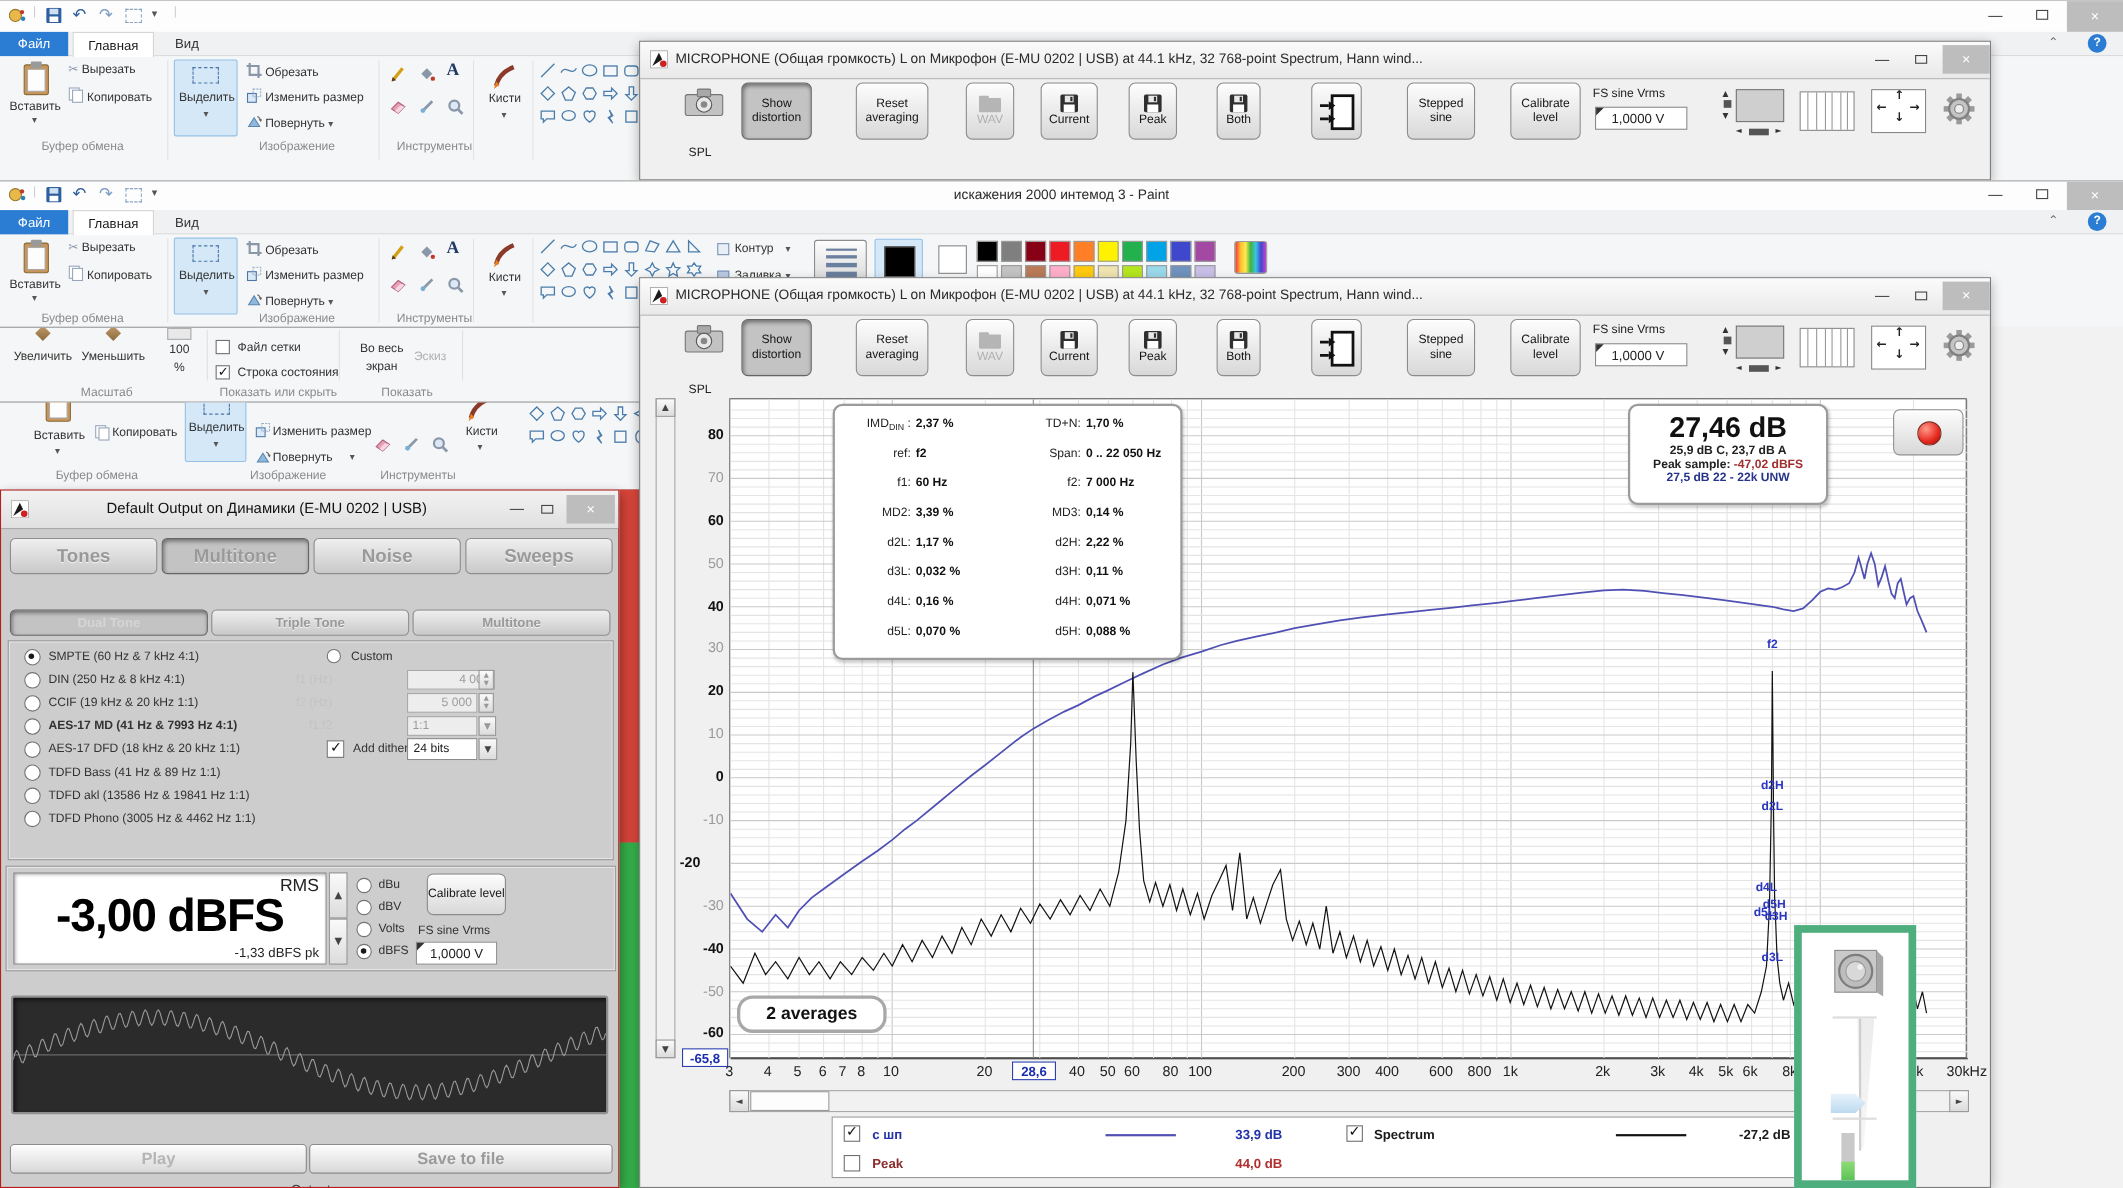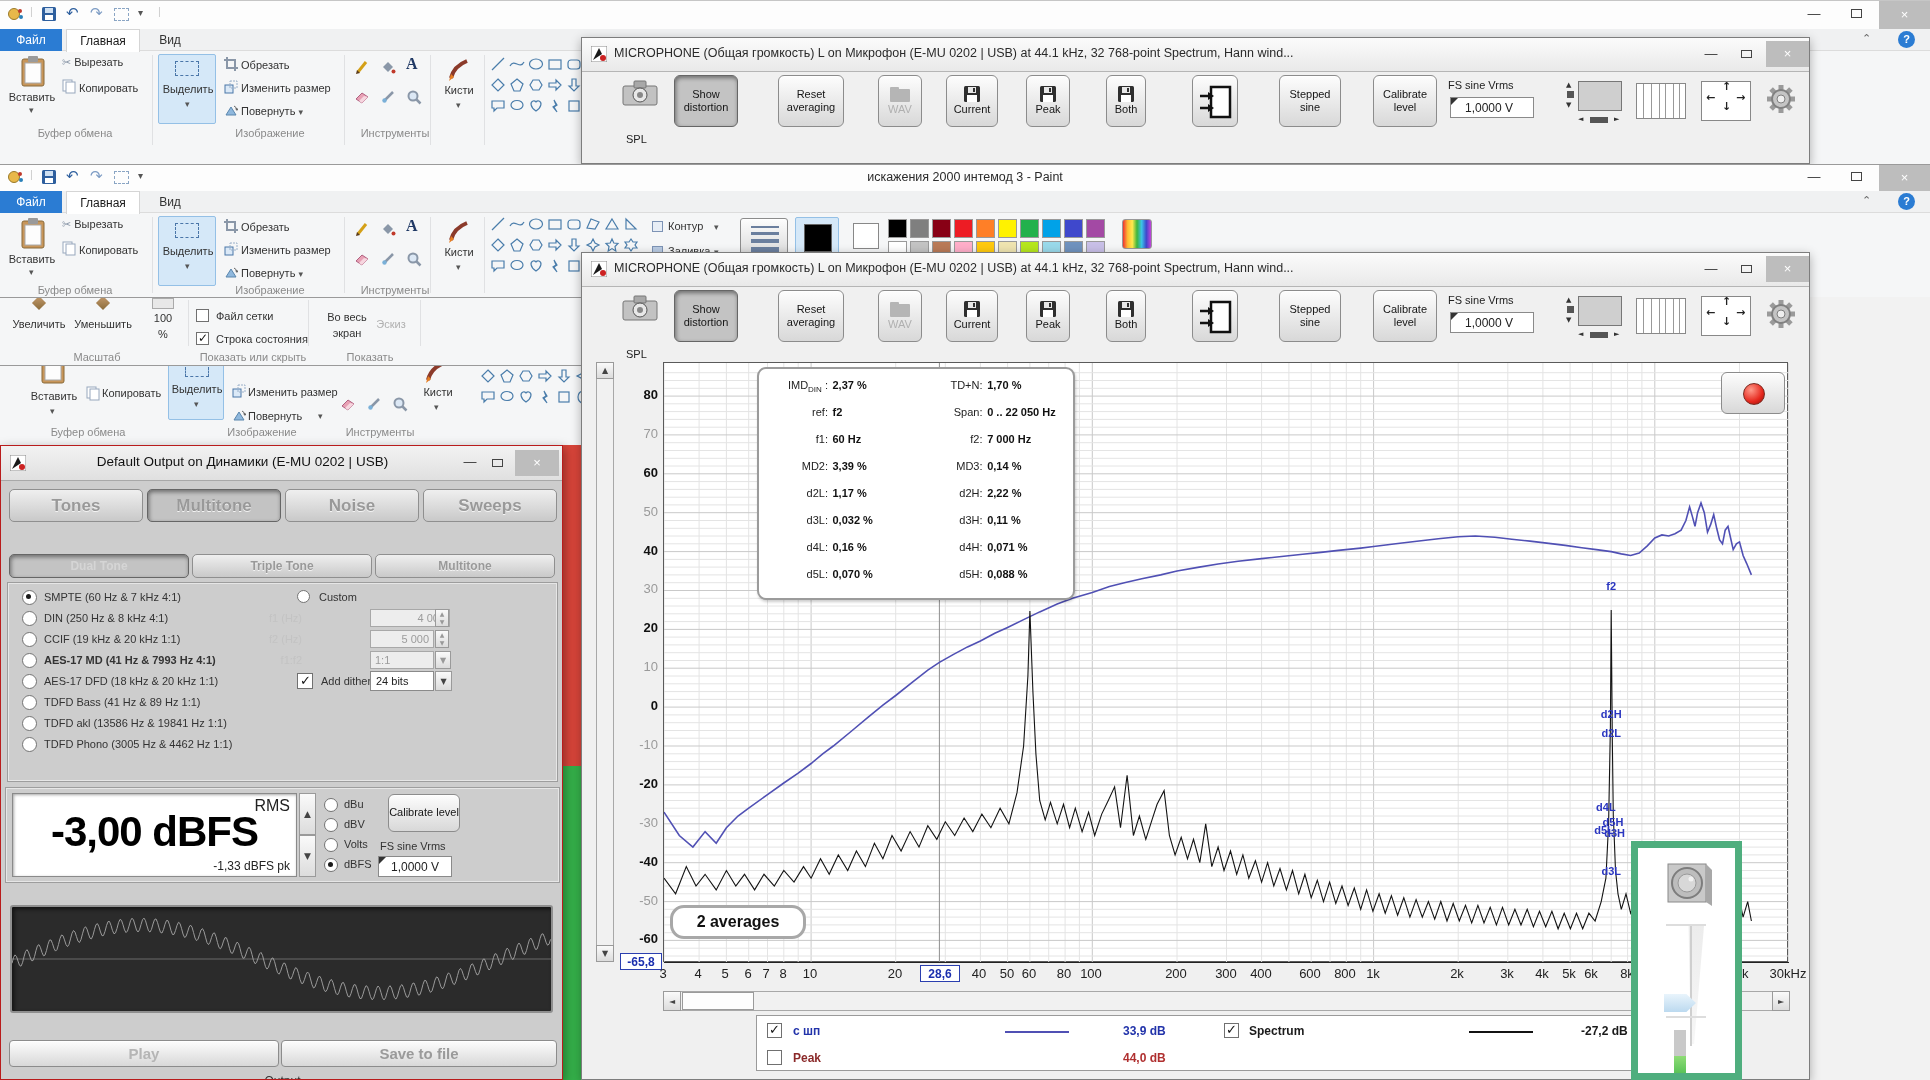--- a/index.html
+++ b/index.html
@@ -902,21 +902,21 @@
         <span class="a mtick" style="left: 36px; top: 134px; width: 40px; text-align: right; color: rgb(17, 17, 17); font-weight: 600;">80</span>
         <span class="a mtick" style="left: 36px; top: 173px; width: 40px; text-align: right; color: rgb(154, 154, 154); font-weight: 400;">70</span>
         <span class="a mtick" style="left: 36px; top: 212px; width: 40px; text-align: right; color: rgb(17, 17, 17); font-weight: 600;">60</span>
         <span class="a mtick" style="left: 36px; top: 251px; width: 40px; text-align: right; color: rgb(154, 154, 154); font-weight: 400;">50</span>
         <span class="a mtick" style="left: 36px; top: 290px; width: 40px; text-align: right; color: rgb(17, 17, 17); font-weight: 600;">40</span>
         <span class="a mtick" style="left: 36px; top: 328px; width: 40px; text-align: right; color: rgb(154, 154, 154); font-weight: 400;">30</span>
         <span class="a mtick" style="left: 36px; top: 367px; width: 40px; text-align: right; color: rgb(17, 17, 17); font-weight: 600;">20</span>
         <span class="a mtick" style="left: 36px; top: 406px; width: 40px; text-align: right; color: rgb(154, 154, 154); font-weight: 400;">10</span>
         <span class="a mtick" style="left: 36px; top: 445px; width: 40px; text-align: right; color: rgb(17, 17, 17); font-weight: 600;">0</span>
         <span class="a mtick" style="left: 36px; top: 484px; width: 40px; text-align: right; color: rgb(154, 154, 154); font-weight: 400;">-10</span>
-        <span class="a mtick" style="left: 36px; top: 523px; width: 40px; text-align: right; color: rgb(17, 17, 17); font-weight: 600;">-20</span>
+        <span class="a mtick" style="left: 36px; top: 523px; width: 40px; text-align: left; color: rgb(17, 17, 17); font-weight: 600;">-20</span>
         <span class="a mtick" style="left: 36px; top: 562px; width: 40px; text-align: right; color: rgb(154, 154, 154); font-weight: 400;">-30</span>
         <span class="a mtick" style="left: 36px; top: 601px; width: 40px; text-align: right; color: rgb(17, 17, 17); font-weight: 600;">-40</span>
         <span class="a mtick" style="left: 36px; top: 640px; width: 40px; text-align: right; color: rgb(154, 154, 154); font-weight: 400;">-50</span>
         <span class="a mtick" style="left: 36px; top: 678px; width: 40px; text-align: right; color: rgb(17, 17, 17); font-weight: 600;">-60</span>
       </div>
     <div class="a cursorbox" style="left:38px;top:700px;width:42px;height:17px;line-height:16px;">-65,8</div>
 
     <div id="plot" class="a" style="left:81px;top:109px;width:1125px;height:600px;background:#fff;border:1px solid #5a5a5a;">
       <svg id="plotsvg" width="1125" height="600" style="position:absolute;left:0;top:0;">
           <line x1="0.0" y1="0" x2="0.0" y2="600" stroke="#e4e4e4"></line>
@@ -1113,20 +1113,26 @@
               <span style="position:absolute;right:58%;white-space:nowrap;color:#222;">d4H:</span>
               <span style="position:absolute;left:45%;white-space:nowrap;font-weight:bold;color:#111;">0,071 %</span>
             </div>
             <div style="position: absolute; left: 0px; top: 189px; width: 100%;">
               <span style="position:absolute;right:58%;white-space:nowrap;color:#222;">d5H:</span>
               <span style="position:absolute;left:45%;white-space:nowrap;font-weight:bold;color:#111;">0,088 %</span>
             </div>
           </div>
       </div>
 
+      <div class="panelbox a" style="left:816px;top:4px;width:182px;height:92px;text-align:center;">
+        <div style="font-size:26px;font-weight:bold;color:#111;margin-top:4px;">27,46 dB</div>
+        <div style="font-size:11px;font-weight:bold;color:#222;">25,9 dB C, 23,7 dB A</div>
+        <div style="font-size:11px;font-weight:bold;"><span>Peak sample:</span> <span style="color:#a03030;">-47,02 dBFS</span></div>
+        <div style="font-size:11px;font-weight:bold;color:#27348b;">27,5 dB 22 - 22k UNW</div>
+      </div>
 
       <div class="a b3d" style="left:1057px;top:9px;width:64px;height:42px;">
         <div class="a" style="left:21px;top:10px;width:22px;height:22px;border-radius:50%;background:radial-gradient(circle at 35% 30%,#ff9a8a,#e6281e 60%,#8f0e08);border:1px solid #7a2a20;"></div>
       </div>
 
       <div class="a" style="left:6px;top:542px;width:136px;height:34px;background:#fff;border:3px solid #a8a8a8;border-radius:14px;text-align:center;line-height:28px;font-size:16px;font-weight:bold;color:#111;">2 averages</div>
     </div>
 
     <div id="xaxis" class="a" style="left:0;top:710px;width:1229px;height:26px;">
         <span class="a mtick" style="left: 57px; top: 3px; width: 48px;">3</span>

